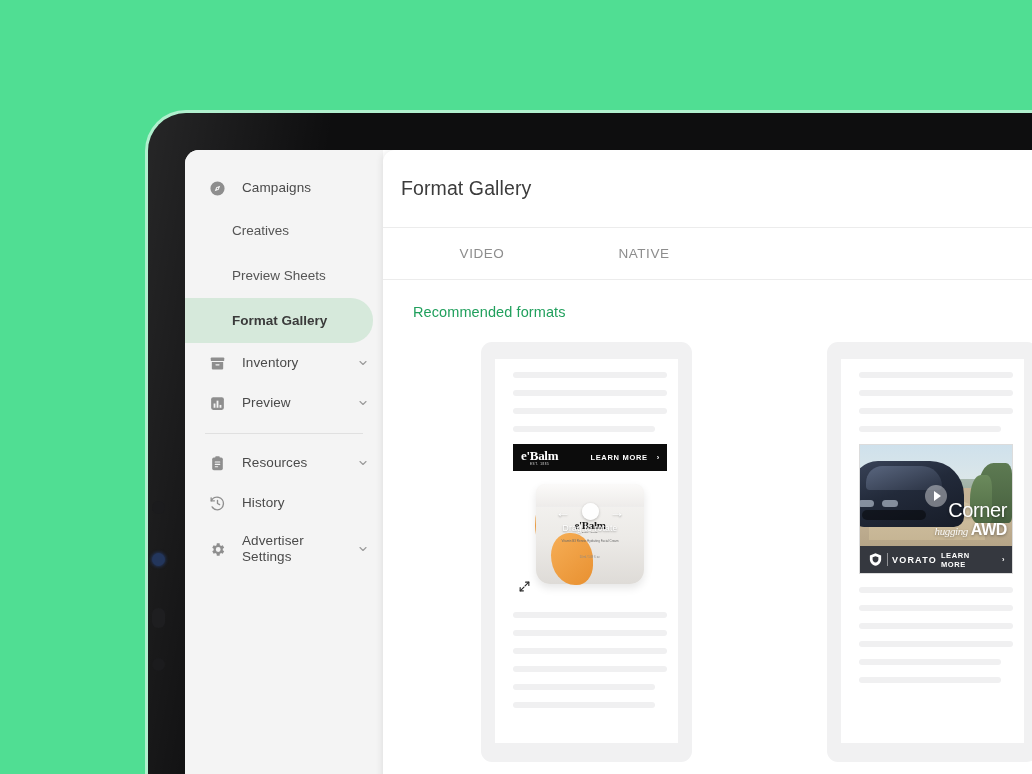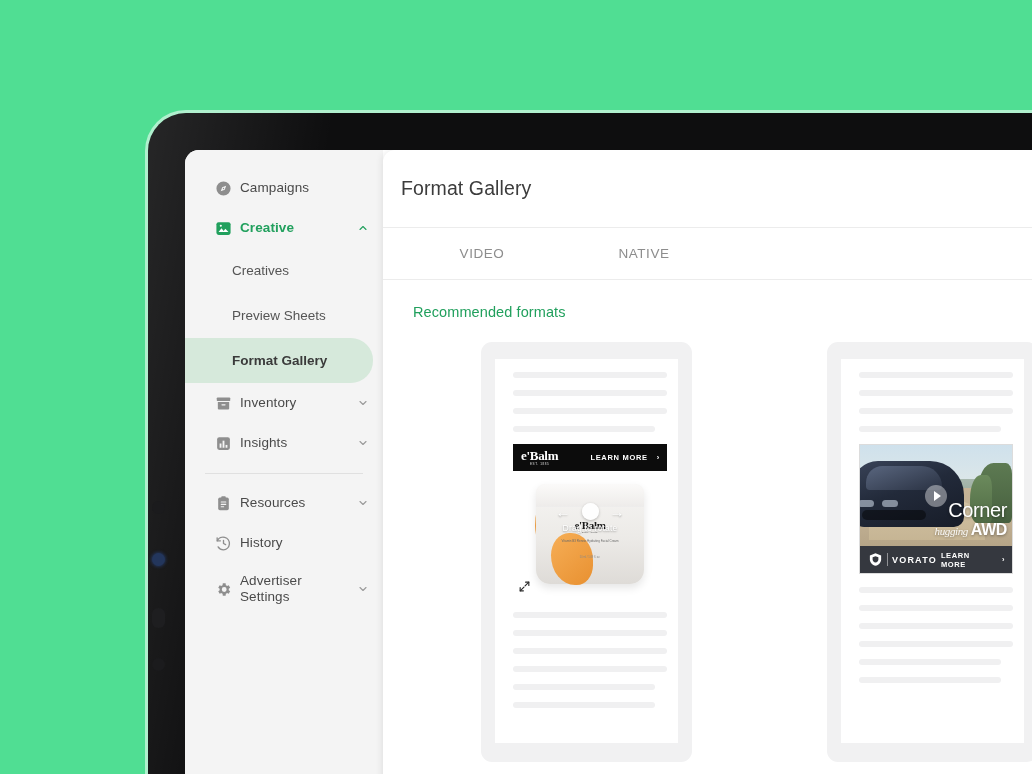--- a/index.html
+++ b/index.html
@@ -48,22 +48,22 @@
   
   #sidebar {
     width: 198px; flex: 0 0 198px;
     background: #f4f4f4;
     padding-top: 18px;
     position: relative;
   }
   .nav-item {
     display: flex; align-items: center;
     height: 40px;
-    padding: 0 14px 0 30px;
-    gap: 8px;
+    padding: 0 14px 0 24px;
+    gap: 16px;
     cursor: pointer;
     position: relative;
   }
   .nav-item .ico {
     width: 17px; height: 17px; flex: 0 0 17px;
     display: flex; align-items: center; justify-content: center;
     color: #8e8e8e;
   }
   .nav-item .ico svg { width: 17px; height: 17px; display: block; }
   .nav-label {
@@ -336,35 +336,20 @@
       <div class="nav-item">
         <span class="ico">
           <svg viewBox="0 0 24 24" fill="currentColor">
               <path d="M12 2a10 10 0 100 20 10 10 0 000-20zm3.8 6.2l-2.1 5.6-5.6 2.1 2.1-5.6 5.6-2.1zM12 11a1 1 0 110 2 1 1 0 010-2z"></path>
             </svg>
         </span>
         <span class="nav-label">Campaigns</span>
       </div>
 
 
-      <div class="nav-item active">
-        <span class="ico">
-          <svg viewBox="0 0 24 24" fill="currentColor">
-              <rect x="2" y="3" width="20" height="18" rx="3"></rect>
-              <path d="M5 17l4.2-5.2 3 3.6 2.4-2.9L19 17H5z" fill="#ffffff"></path>
-              <circle cx="8.2" cy="8.2" r="1.5" fill="#ffffff"></circle>
-            </svg>
-        </span>
-        <span class="nav-label">Creative</span>
-        <span class="chev">
-          <svg viewBox="0 0 24 24" fill="none" stroke="currentColor" stroke-width="2.2" stroke-linecap="round" stroke-linejoin="round">
-              <polyline points="6 15 12 9 18 15"></polyline>
-            </svg>
-        </span>
-      </div>
 
       <div class="sub-item">
         <span>Creatives</span>
       </div>
       <div class="sub-item">
         <span>Preview Sheets</span>
       </div>
       <div class="sub-item selected">
         <span>Format Gallery</span>
       </div>
@@ -387,21 +372,21 @@
 
       <div class="nav-item">
         <span class="ico">
           <svg viewBox="0 0 24 24" fill="currentColor">
               <rect x="3" y="3" width="18" height="18" rx="3"></rect>
               <rect x="6.5" y="12" width="2.6" height="6" fill="#f4f4f4"></rect>
               <rect x="10.7" y="8" width="2.6" height="10" fill="#f4f4f4"></rect>
               <rect x="14.9" y="14" width="2.6" height="4" fill="#f4f4f4"></rect>
             </svg>
         </span>
-        <span class="nav-label">Insights</span>
+        <span class="nav-label">Preview</span>
         <span class="chev">
           <svg viewBox="0 0 24 24" fill="none" stroke="currentColor" stroke-width="2.2" stroke-linecap="round" stroke-linejoin="round">
               <polyline points="6 9 12 15 18 9"></polyline>
             </svg>
         </span>
       </div>
 
       <div class="nav-divider"></div>
 
       <div class="nav-item">

